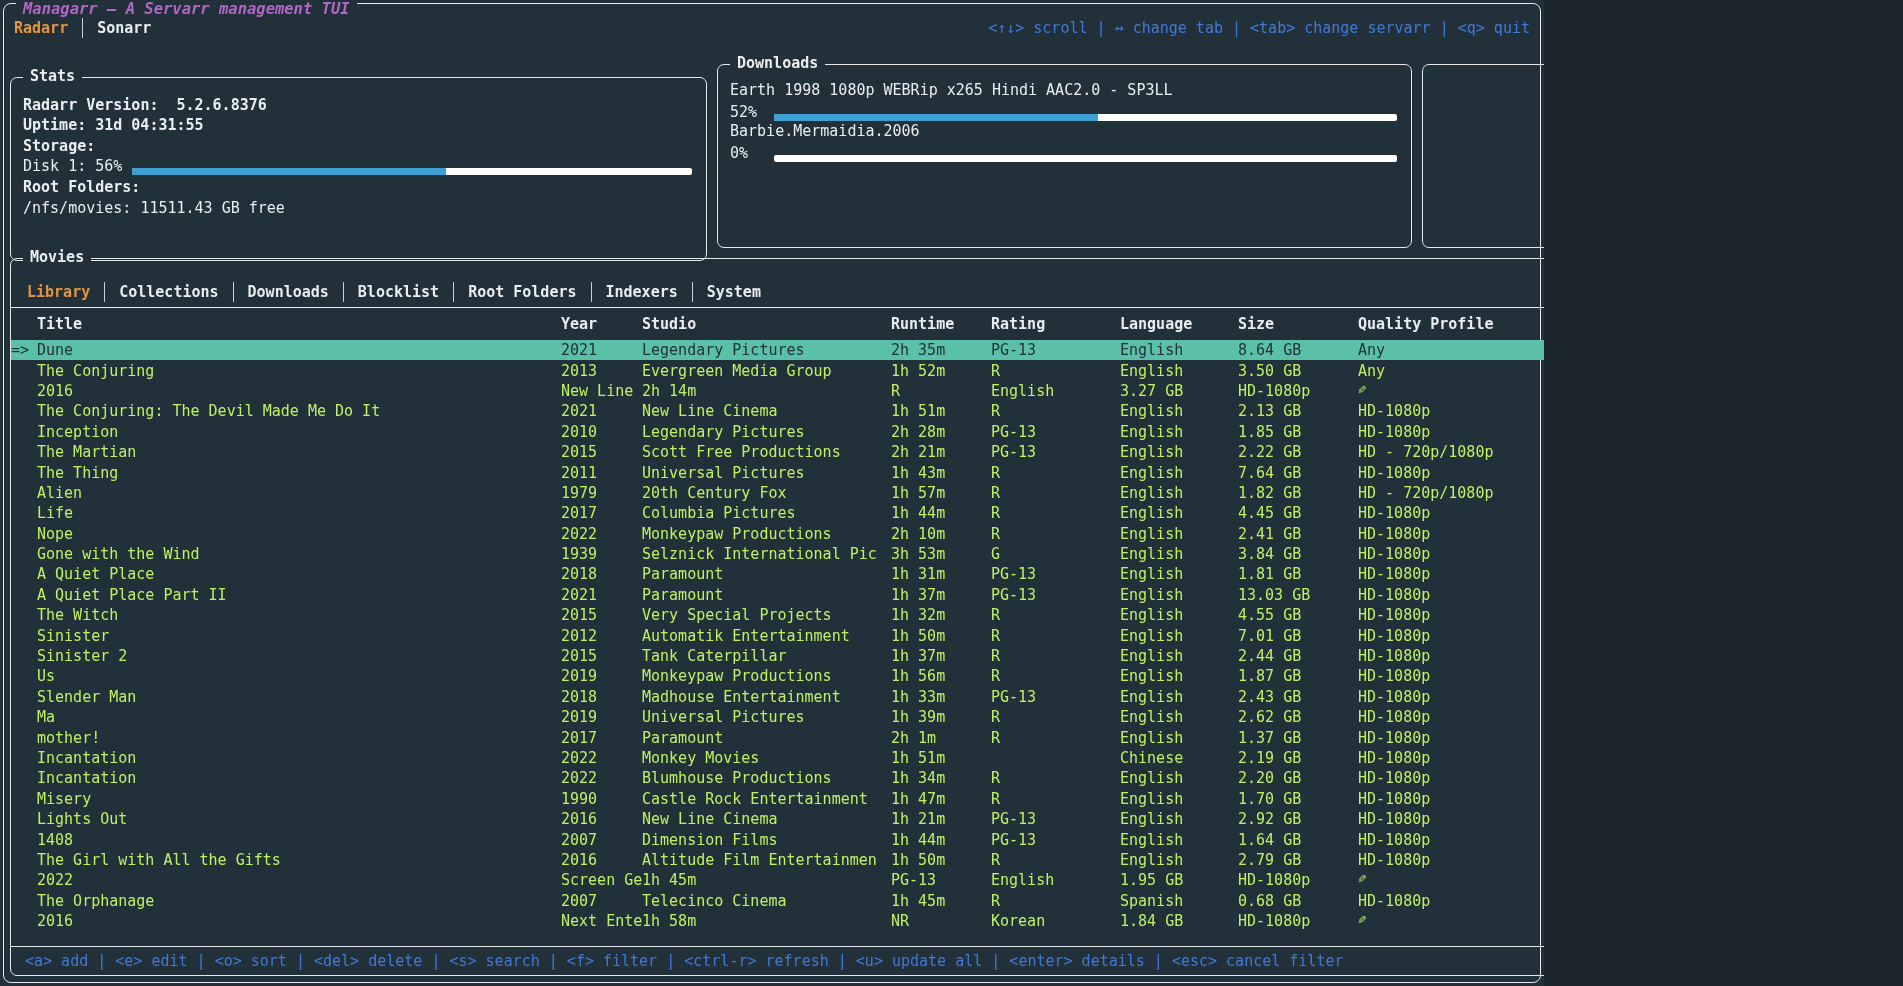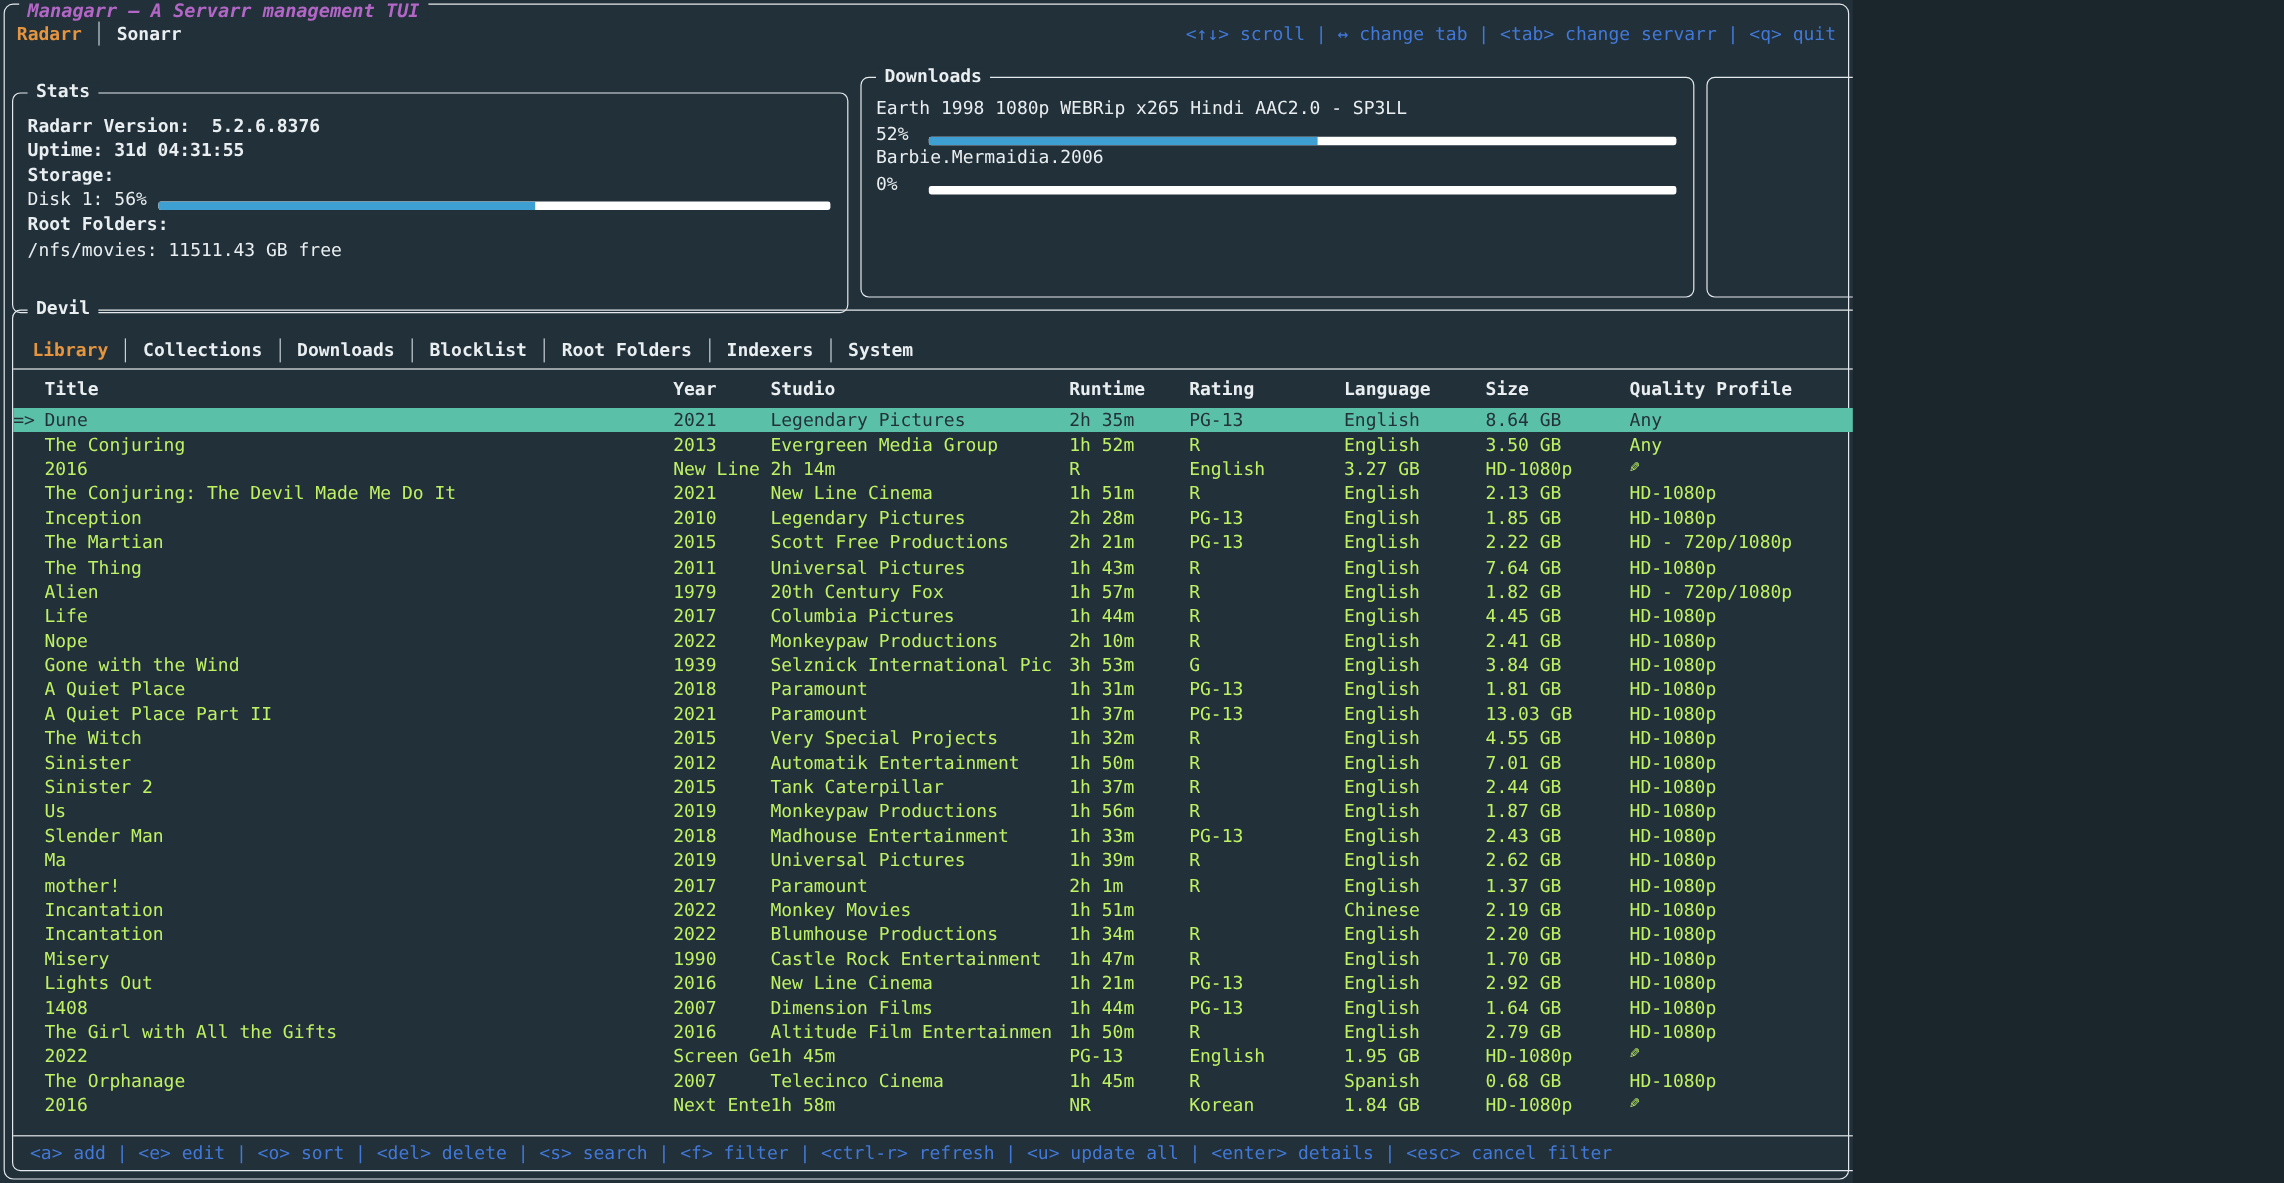--- a/index.html
+++ b/index.html
@@ -79,21 +79,21 @@
       <g fill="none" stroke="#e6953f" stroke-width="4.5" stroke-dasharray="0.8 6.4" stroke-linecap="round">
         <path d="M26 6 L162 80 L26 154 Z"></path>
         <path d="M36 26 L132 80 L36 134 Z"></path>
         <path d="M26 24 L26 136"></path>
         <path d="M34 30 L34 130"></path>
       </g>
     </svg>
   </div>
 
   <div class="panel" id="movies-panel">
-    <div class="chip ptitle">Devil</div>
+    <div class="chip ptitle">Movies</div>
     <div id="movies-tabs">
         <span class="mtab active">Library</span>
         <span class="vsep"></span>
         <span class="mtab">Collections</span>
         <span class="vsep"></span>
         <span class="mtab">Downloads</span>
         <span class="vsep"></span>
         <span class="mtab">Blocklist</span>
         <span class="vsep"></span>
         <span class="mtab">Root Folders</span>

